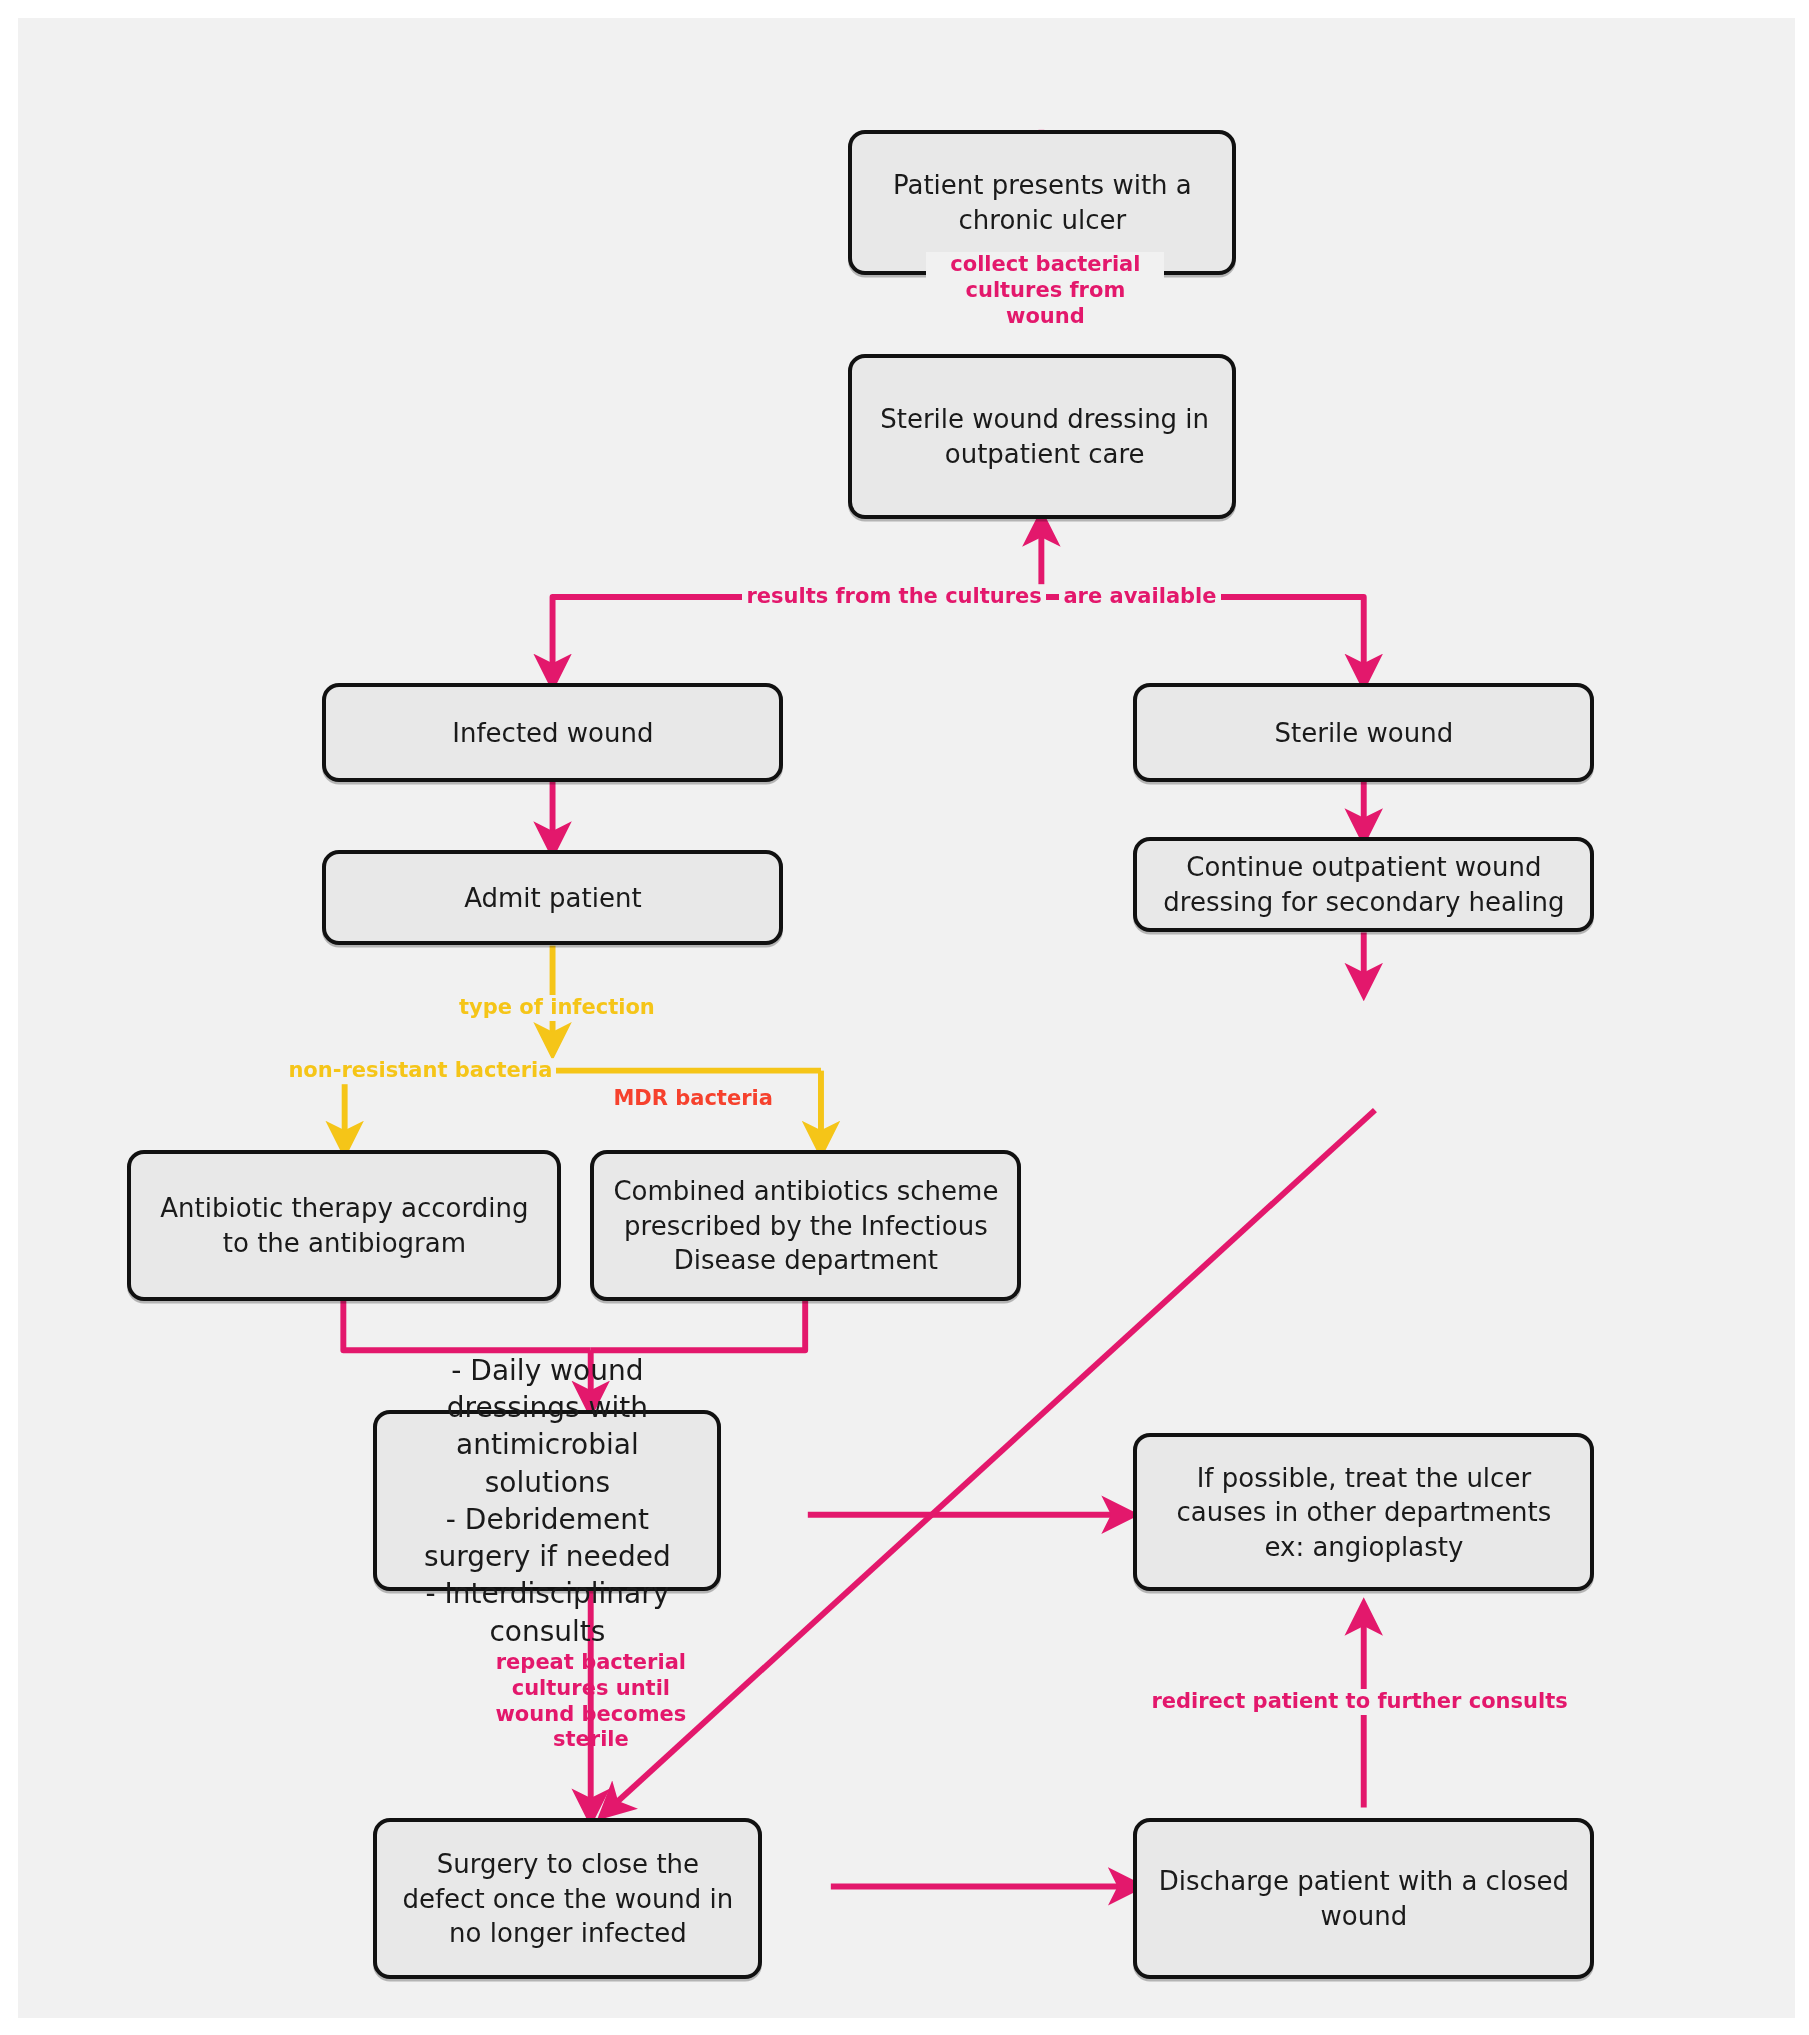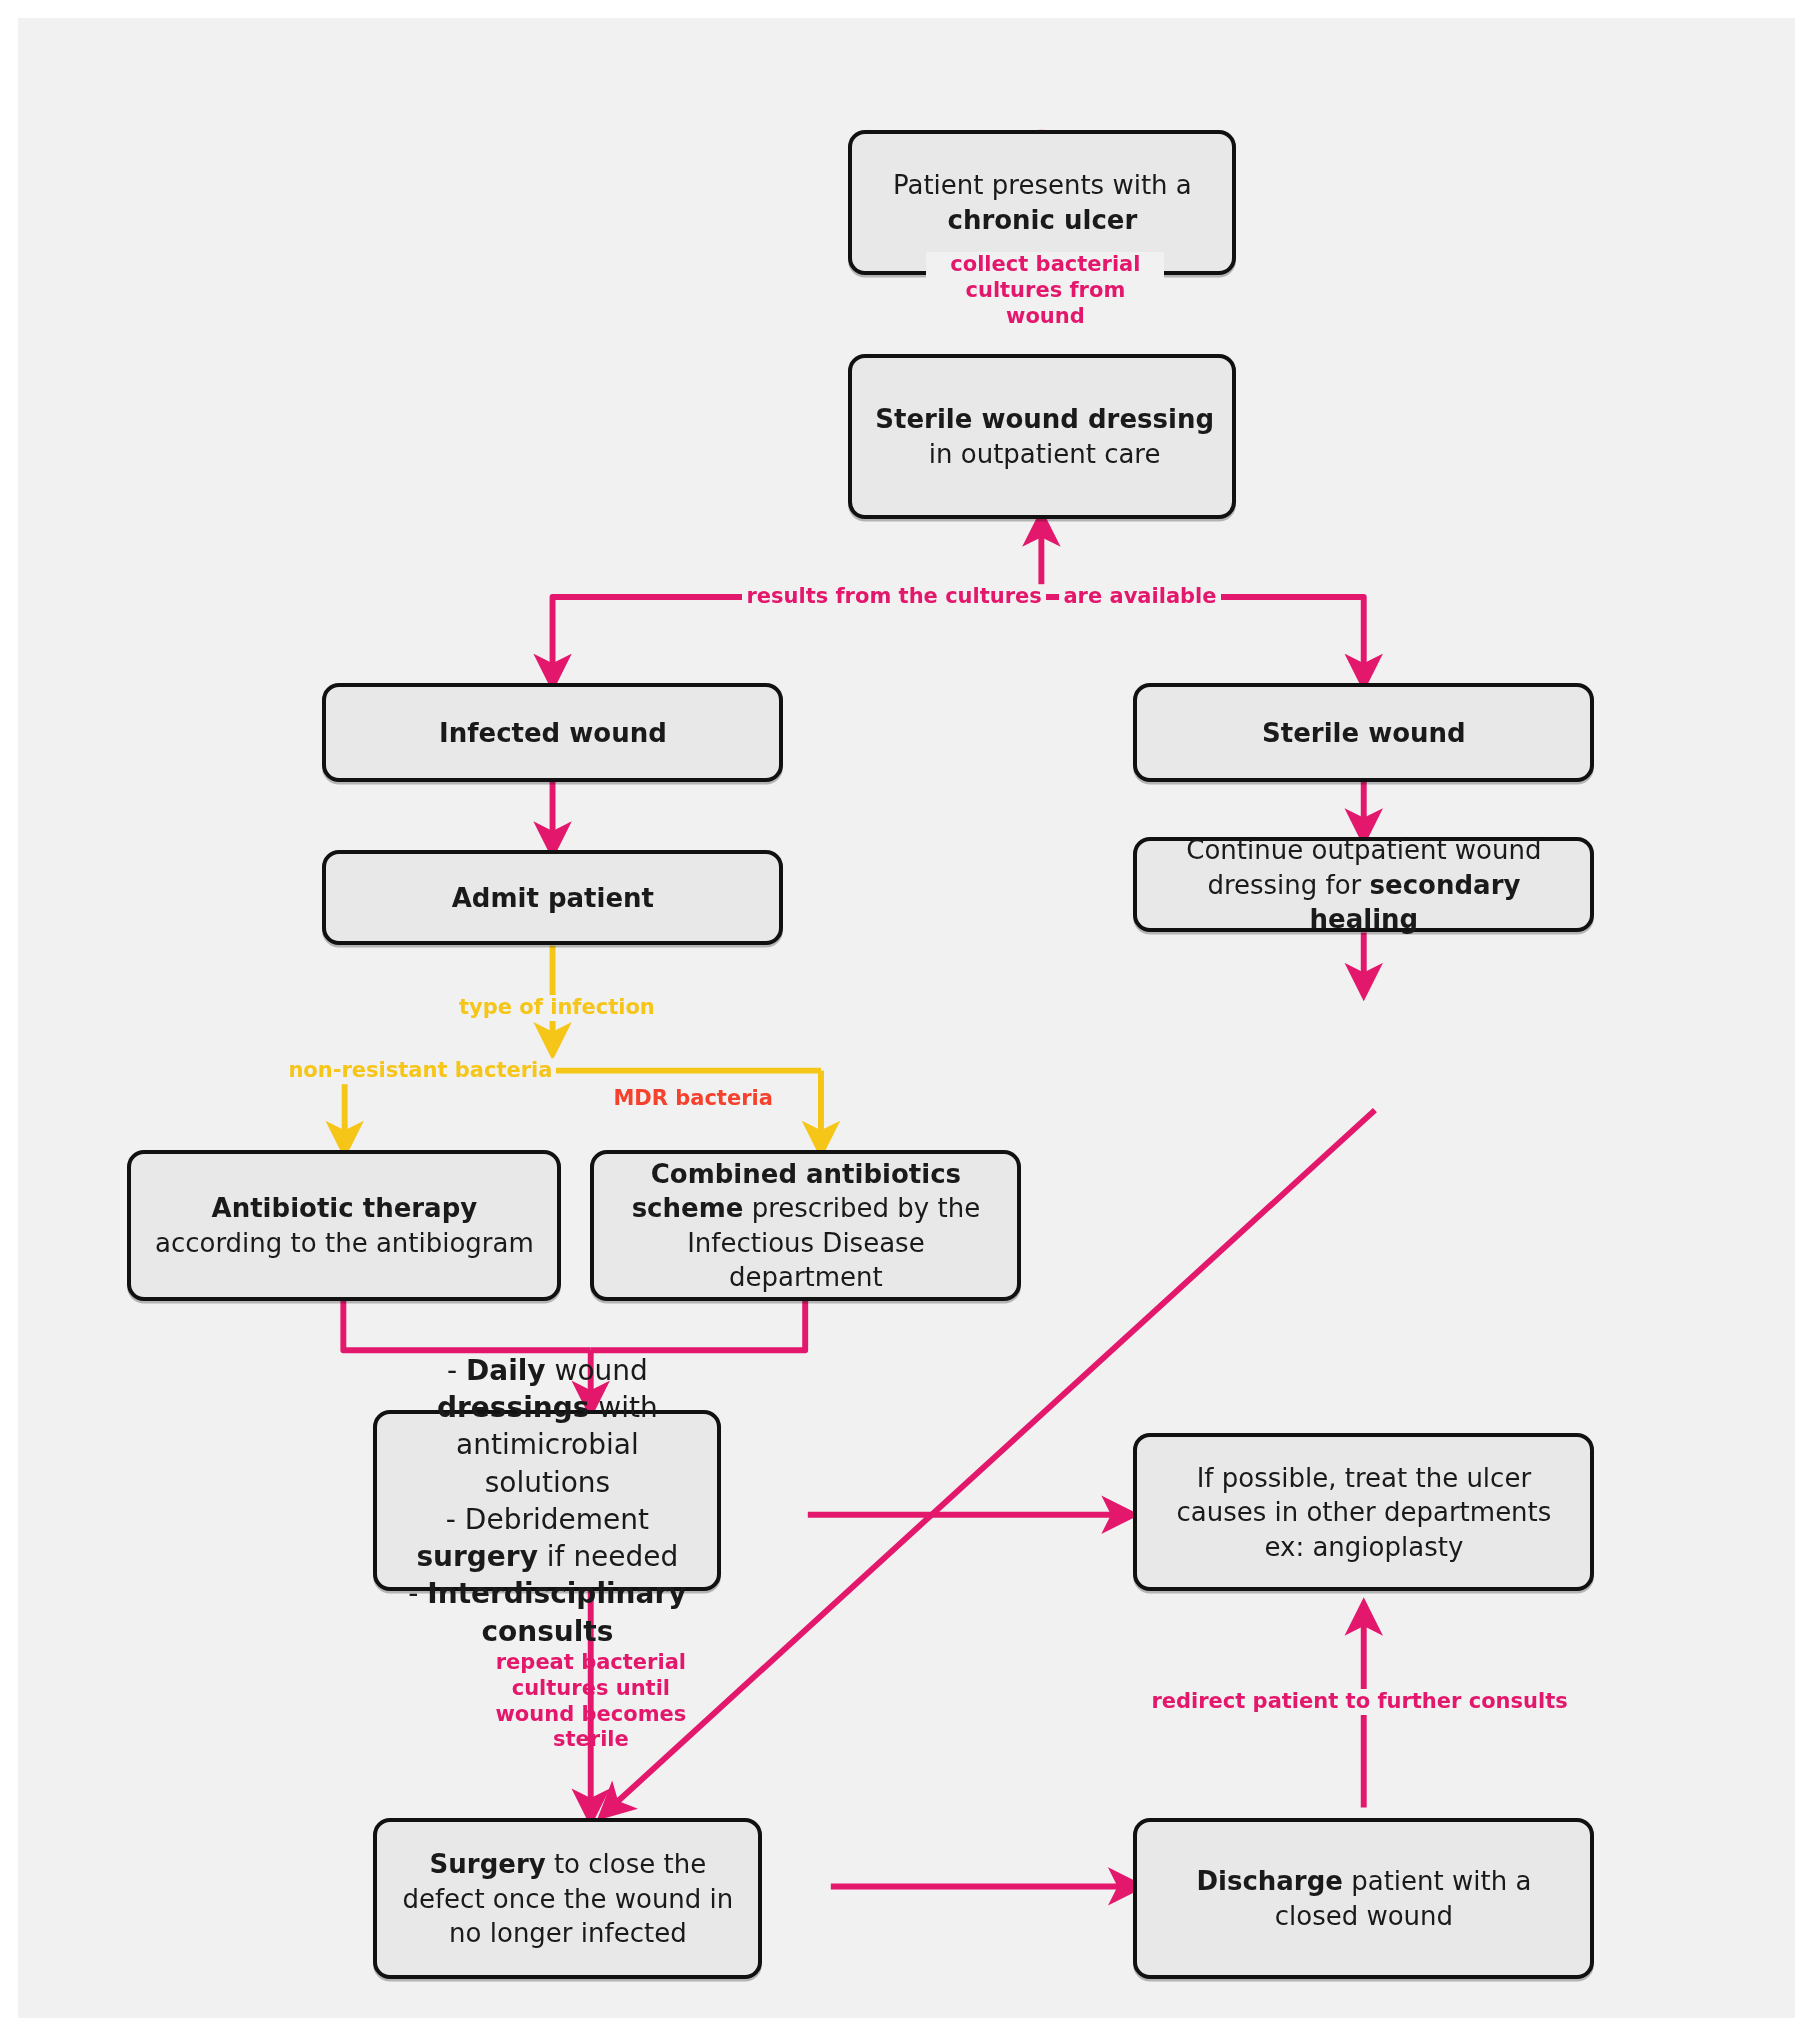--- a/index.html
+++ b/index.html
@@ -32,21 +32,21 @@
     justify-content: center;
     text-align: center;
     color: #1a1a1a;
     font-size: 26px;
     line-height: 1.33;
     padding: 6.6px 14.5px;
     z-index: 5;
     box-shadow: 0 2.6px 0 rgba(0,0,0,0.25);
   }
   .node .txt { display: block; width: 100%; }
-  .node b { font-weight: 700; }
+  .node b { font-weight: 400; }
 
   .edgelayer {
     position: absolute;
     left: 0; top: 0;
     width: 1777px;
     height: 2000px;
     z-index: 2;
     pointer-events: none;
   }
   .elabel {

